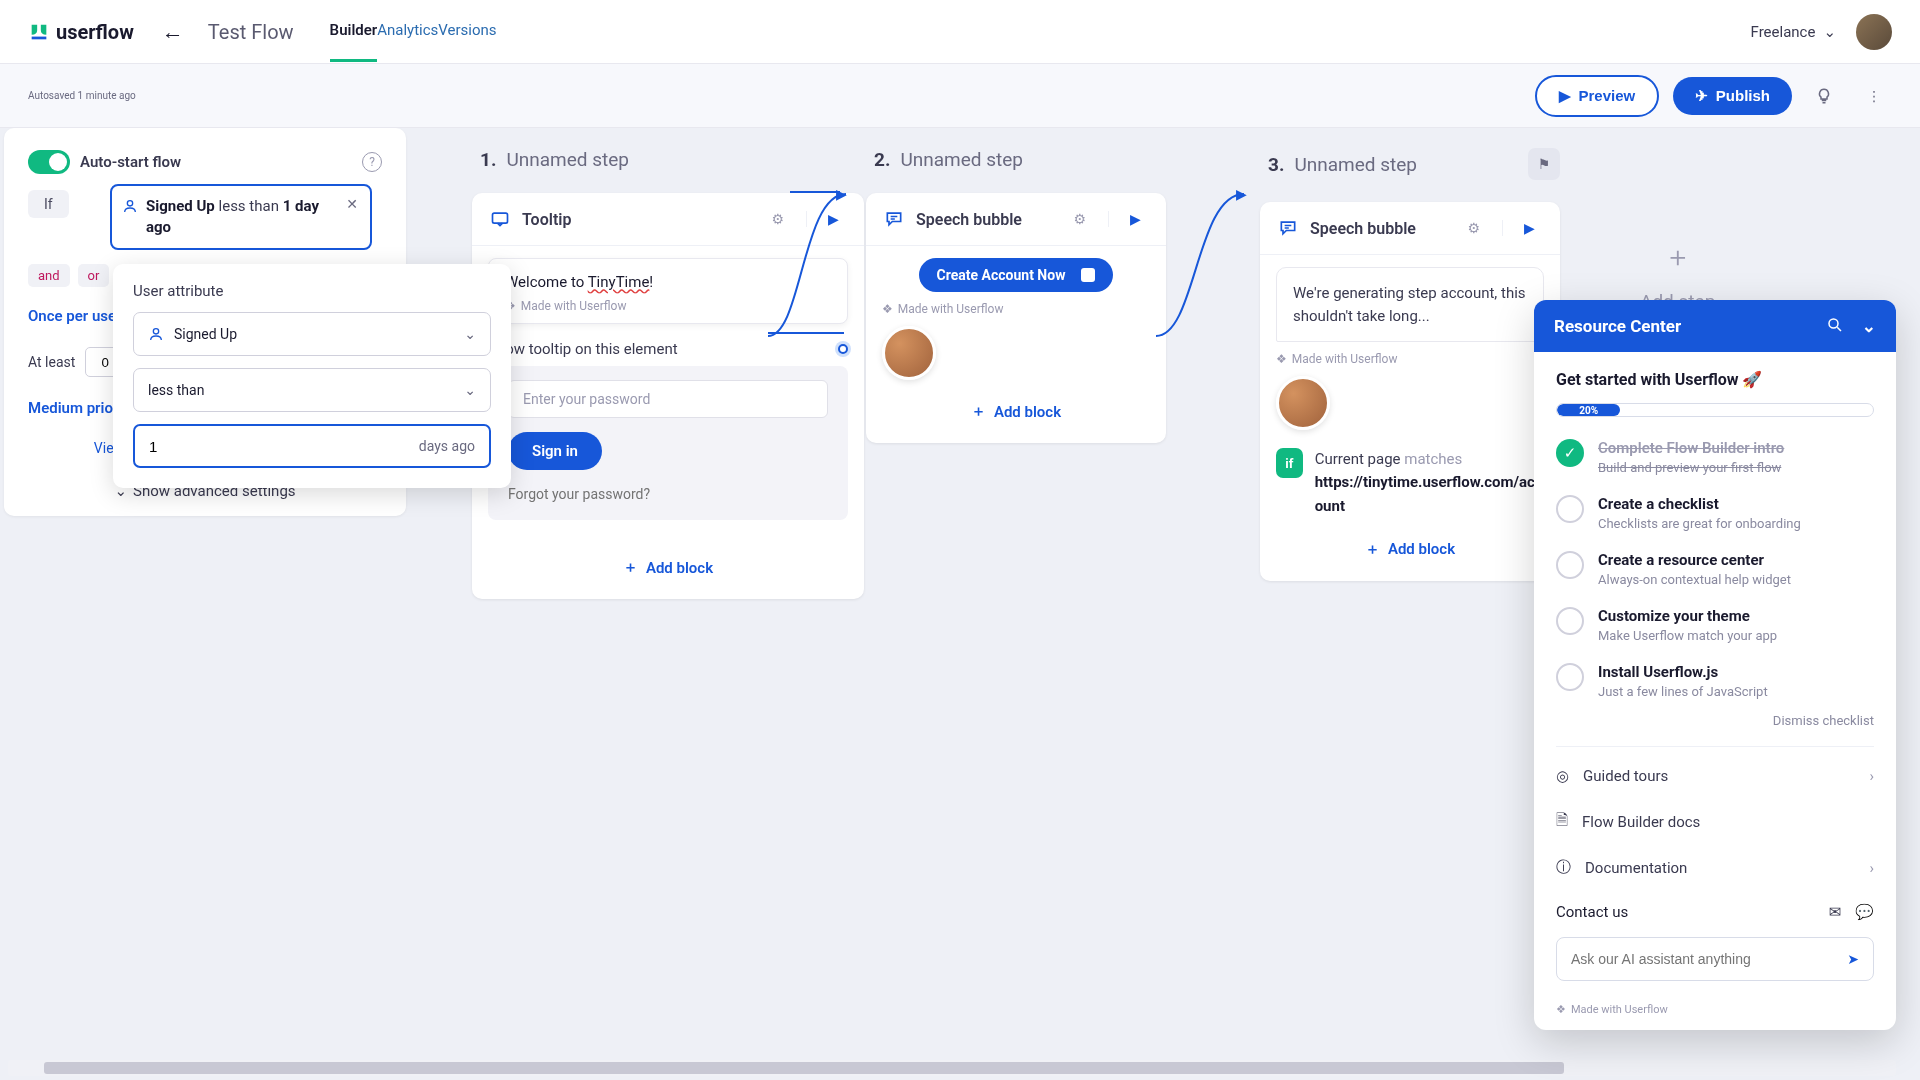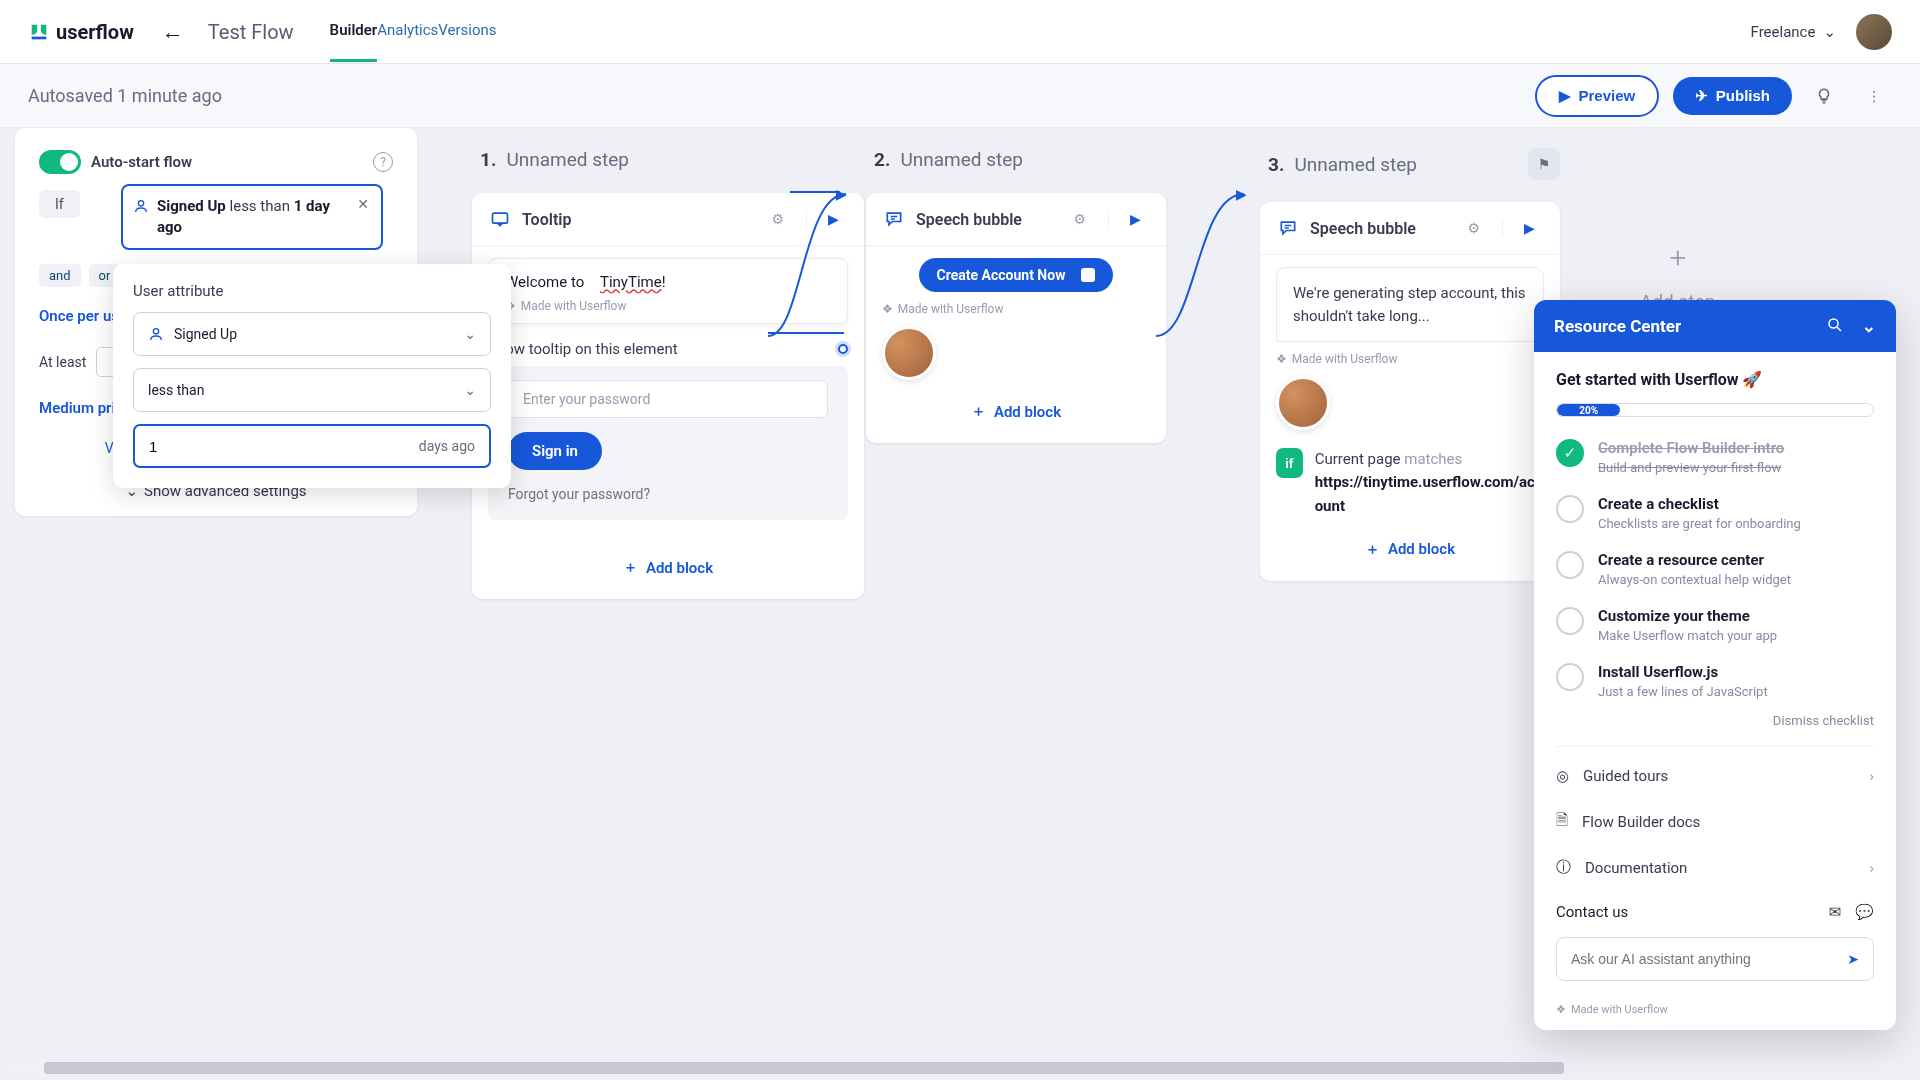--- a/index.html
+++ b/index.html
@@ -13,48 +13,48 @@
 .flow-title { font-size: 20px; color: #5a5a70; margin-right: 36px; }
 .nav-tabs { display: flex; }
 .nav-tab { color: #2b6cb0; padding: 20px 0; cursor: pointer; font-size: 15px; }
 .nav-tab.active { color: #1a1a2e; font-weight: 600; border-bottom: 3px solid #10b981; }
 .header-right { margin-left: auto; display: flex; align-items: center; gap: 20px; }
 .workspace-sel { display:flex; align-items:flex-start; gap:8px; cursor:pointer; color:#3a3a50; font-size:15px;}
 .avatar { width: 36px; height: 36px; border-radius: 50%; background: linear-gradient(135deg,#8b7355,#5a4a3a); }
 
 
 .subhead { display: flex; align-items: center; height: 64px; padding: 0 28px; background: #f7f8fc; border-bottom: 1px solid #e8e8ef; }
-.autosave { color: #6a6a80; font-size: 18px; }
+.autosave { color: #6a6a80; font-size: 10px; }
 .subhead-right { margin-left:auto; display:flex; align-items:center; gap:14px; }
 .btn { display:inline-flex; align-items:center; gap:8px; padding: 10px 22px; border-radius: 22px; font-size:15px; font-weight:600; cursor:pointer; border:none; }
 .btn-outline { background:#fff; color:#1757d9; border:2px solid #1757d9; }
 .btn-primary { background:#1757d9; color:#fff; }
 .icon-btn { width:36px; height:36px; display:flex; align-items:center; justify-content:center; cursor:pointer; color:#6a6a80; border-radius:6px; }
 
 
 .canvas { position: relative; height: calc(1080px - 128px); background: #eef0f6; overflow: hidden; }
 .canvas-inner { position: absolute; top:0; left:0; width: 4000px; height: 100%; }
 
 
-.side-panel { position:absolute; top:0; left:15px; width:402px; background:#fff; border-radius:10px; padding:22px 24px 16px; box-shadow: 0 1px 3px rgba(0,0,0,.06); z-index:5;}
+.side-panel { position:absolute; top:0; left:4px; width:402px; background:#fff; border-radius:10px; padding:22px 24px 16px; box-shadow: 0 1px 3px rgba(0,0,0,.06); z-index:5;}
 .row-flex { display:flex; align-items:center; gap:10px;}
 .toggle { width:42px; height:24px; background:#10b981; border-radius:12px; position:relative; cursor:pointer;}
 .toggle::after { content:''; position:absolute; width:18px; height:18px; background:#fff; border-radius:50%; top:3px; right:3px;}
 .label-txt { font-size:15px; font-weight:600; color:#3a3a50; }
 .help-ic { margin-left:auto; width:20px;height:20px; border:1.5px solid #9a9ab0; border-radius:50%; display:flex;align-items:center;justify-content:center;font-size:12px;color:#9a9ab0;}
 
 .if-pill { display:inline-block; background:#f0f1f6; padding:6px 16px; border-radius:6px; font-size:14px; color:#4a4a60; margin-top:16px;}
 .cond-chip { display:flex; align-items:flex-start; gap:8px; border:2px solid #1757d9; border-radius:8px; padding:10px 12px 10px 10px; margin-top:16px; margin-left:68px; background:#fff; position:relative; width:262px;}
 .cond-chip .usr-ic { color:#1757d9; margin-top:2px;}
 .cond-chip .chip-x { margin-left:auto; color:#6a6a80; cursor:pointer; font-size:14px;}
 .cond-text { font-size:15px; line-height:1.4; color:#3a3a50;}
 .cond-text .strong { font-weight:700; color:#1a1a2e;}
 
 .logic-pills { display:flex; gap:8px; margin-top:14px;}
-.logic-pill { background:#f0f1f6; padding:4px 10px; border-radius:5px; font-size:13px; color:#0c4a6e;}
+.logic-pill { background:#f0f1f6; padding:4px 10px; border-radius:5px; font-size:13px; color:#be185d;}
 .link-txt { color:#1757d9; font-weight:600; font-size:15px; }
 .num-inp { width:40px; height:30px; border:1px solid #d0d0dc; border-radius:5px; text-align:center; }
 
 .view-other { text-align:center; margin-top:22px; }
 .view-other a { color:#1757d9; font-size:14px; display:inline-flex; align-items:center; gap:6px;}
 .adv-settings { text-align:center; margin-top:26px; color:#3a3a50; font-size:15px; display:flex; align-items:center; justify-content:center; gap:6px; cursor:pointer;}
 
 
 .attr-pop { position:absolute; top:136px; left:113px; width:398px; background:#fff; border-radius:10px; box-shadow:0 6px 24px rgba(0,0,0,.15); padding:18px 20px 20px; z-index:40;}
 .attr-pop .pop-label { font-size:15px; color:#3a3a50; margin-bottom:12px; }
@@ -73,21 +73,21 @@
 
 .step-card { background:#fff; border-radius:10px; box-shadow:0 1px 3px rgba(0,0,0,.08);}
 .step-card .card-head { display:flex; align-items:center; gap:12px; padding:16px 18px; border-bottom:1px solid #eef0f6;}
 .card-head .type-ic { color:#1757d9;}
 .card-head .type-lbl { font-size:16px; font-weight:600; color:#3a3a50;}
 .card-head .gear { margin-left:auto; color:#9a9ab0; cursor:pointer;}
 .card-head .play { width:40px; display:flex; justify-content:center; color:#1757d9; cursor:pointer; border-left:1px solid #eef0f6; padding-left:14px; margin-left:10px;}
 
 .tooltip-box { margin:12px 16px 0; background:#fff; border:1px solid #e8e8ef; border-radius:8px; padding:14px 16px 10px; box-shadow:0 2px 6px rgba(0,0,0,.06);}
 .tooltip-box .tw { font-size:15px; }
-.tooltip-box .tw .wavy { text-decoration: underline wavy #e04040; margin-left: 12px;}
+.tooltip-box .tw .wavy { text-decoration: underline wavy #e04040;}
 .muw { color:#9a9ab0; font-size:12px; margin-top:8px; display:flex; align-items:center; gap:5px;}
 
 .show-on { margin:16px 16px 0; color:#3a3a50; font-size:15px; display:flex; align-items:center;}
 .show-on .dot { margin-left:auto; width:10px;height:10px; background:#fff; border:2px solid #1757d9; border-radius:50%; box-shadow:0 0 0 3px #cfe0fb;}
 
 .mock-form { margin:8px 16px 16px; background:#f3f3f8; border-radius:8px; padding:14px 20px 18px;}
 .mock-inp { background:#fff; border:1px solid #e0e0e8; border-radius:6px; padding:10px 14px; color:#9a9ab0; margin-bottom:14px; font-size:14px;}
 .mock-btn { display:inline-block; background:#1757d9; color:#fff; border-radius:22px; padding:10px 24px; font-weight:600; font-size:15px;}
 .mock-forgot { color:#737373; font-size:14px; margin-top:16px;}
 

